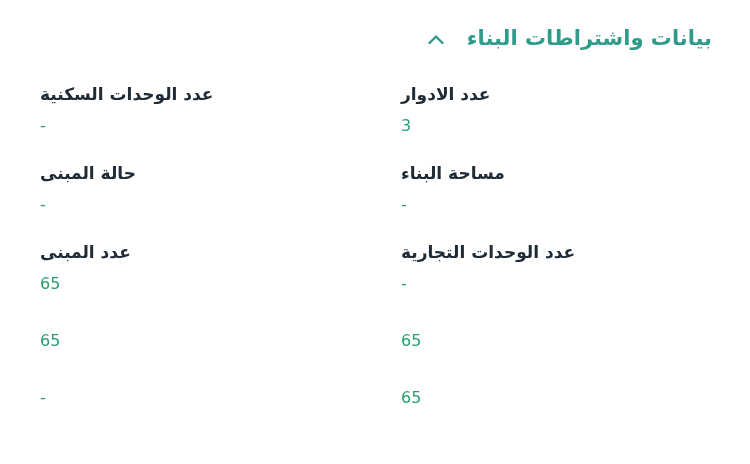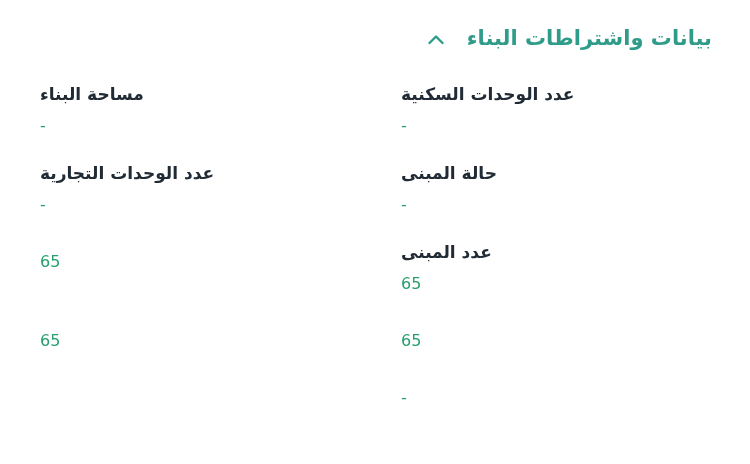--- a/index.html
+++ b/index.html
@@ -76,20 +76,24 @@
     <h2 class="section-title">بيانات واشتراطات البناء</h2>
     <span class="chevron">
       <svg width="16" height="11" viewBox="0 0 16 11" fill="none" xmlns="http://www.w3.org/2000/svg">
         <polyline points="1.5,9 8,2.5 14.5,9" stroke="#2f9c8a" stroke-width="2.4" stroke-linecap="round" stroke-linejoin="round"></polyline>
       </svg>
     </span>
   </div>
 
   <div class="fields-grid">
 
+    <div class="field">
+      <div class="field-label">عدد الادوار</div>
+      <div class="field-value">3</div>
+    </div>
 
     <div class="field">
       <div class="field-label">عدد الوحدات السكنية</div>
       <div class="field-value">-</div>
     </div>
 
     <div class="field">
       <div class="field-label">مساحة البناء</div>
       <div class="field-value">-</div>
     </div>

